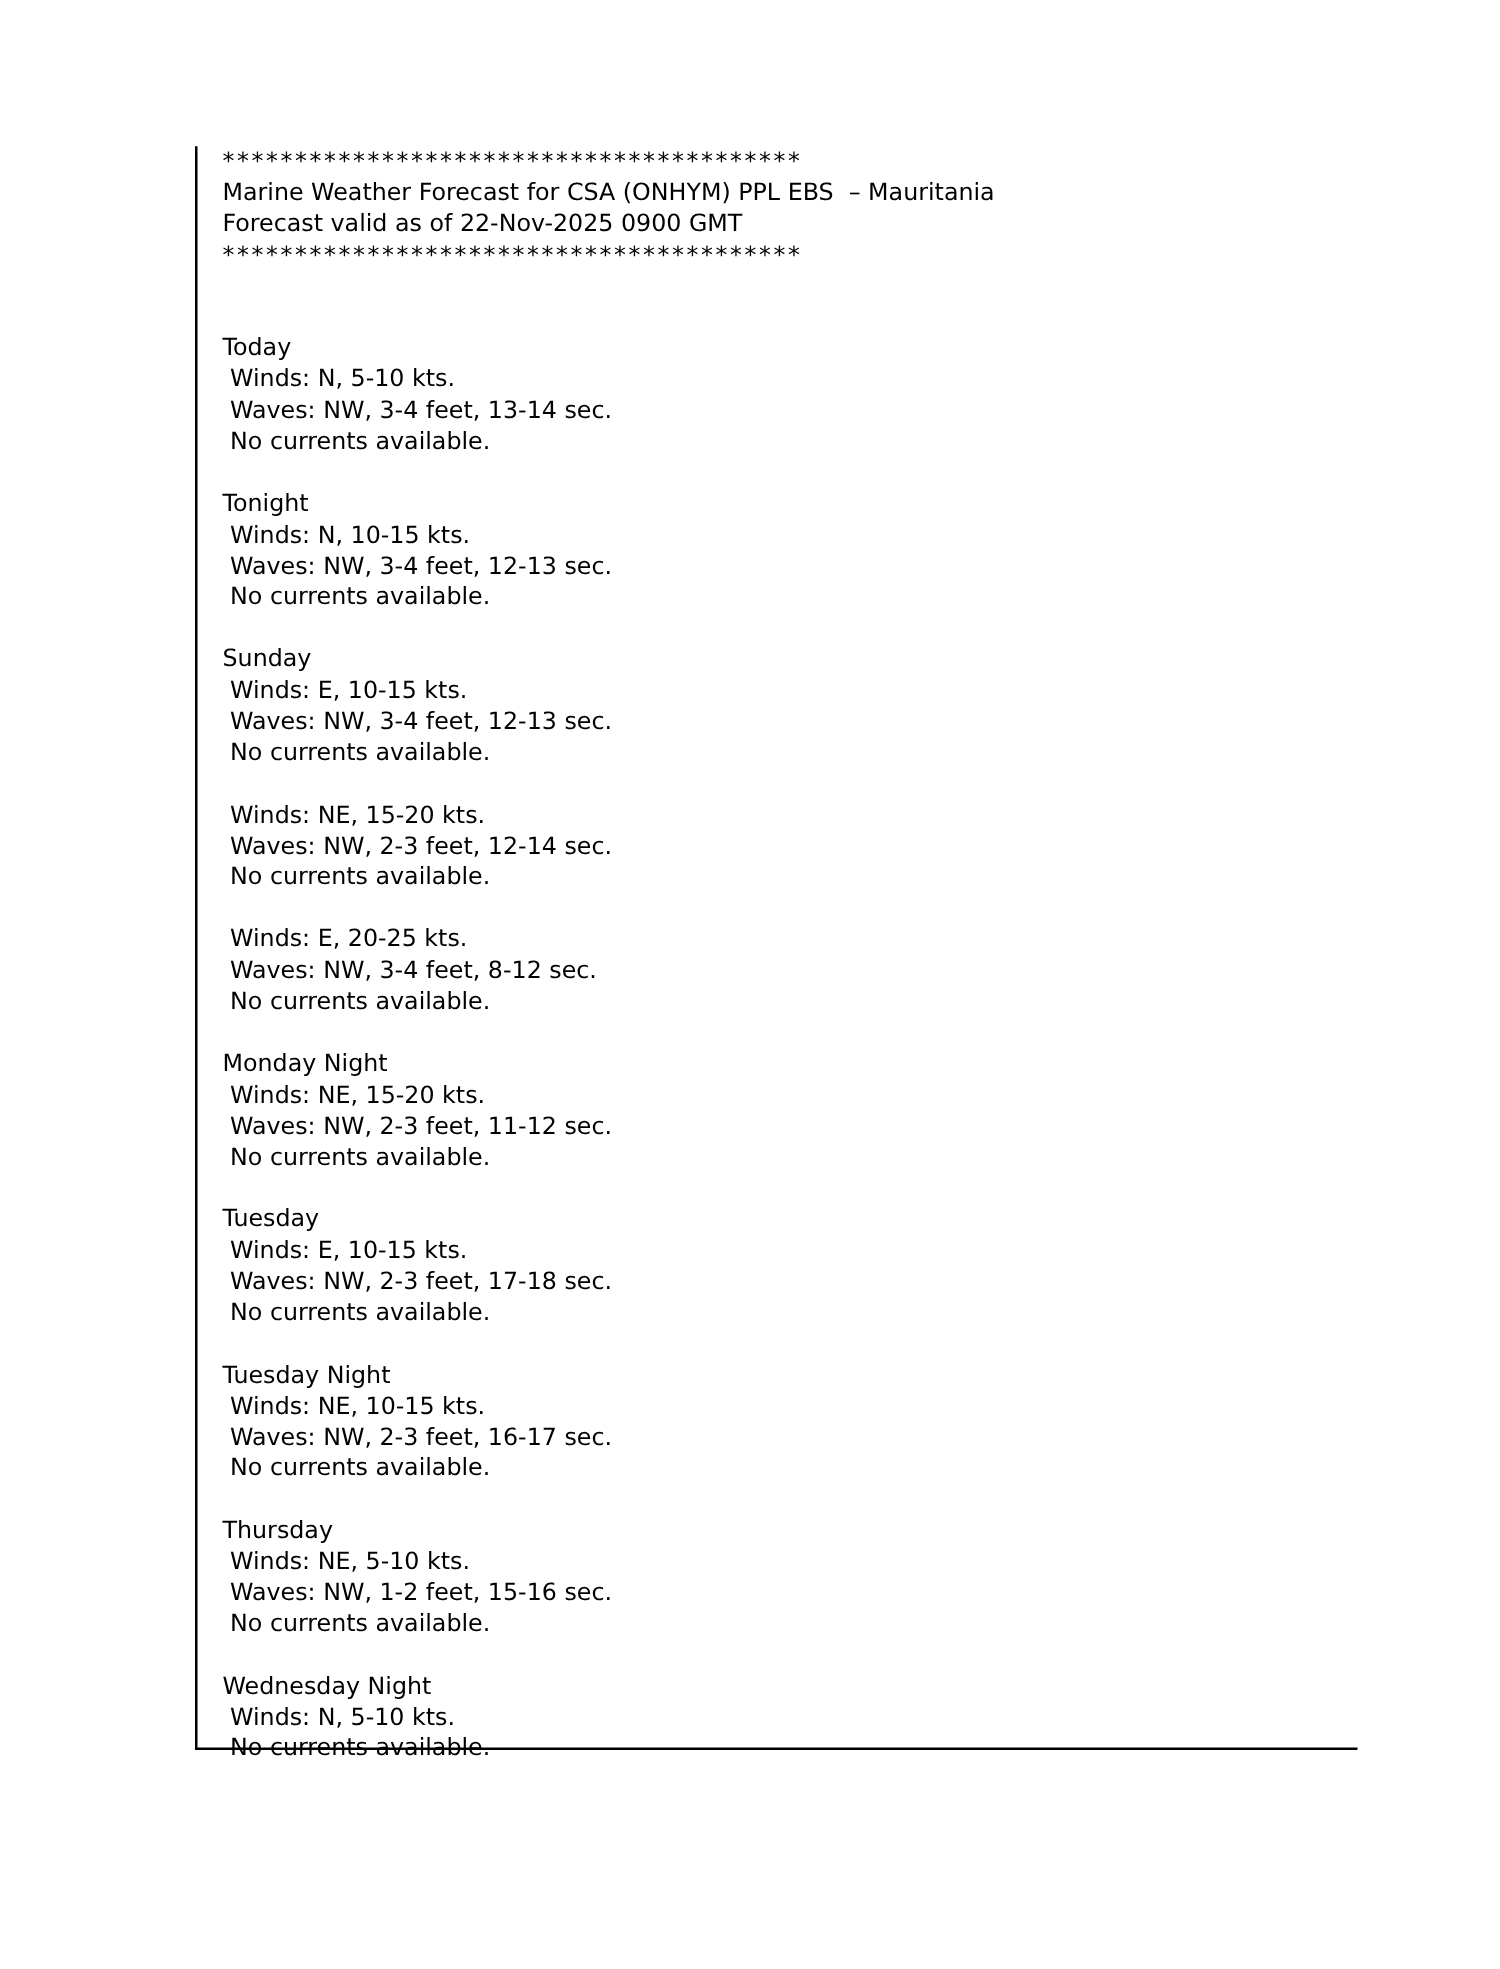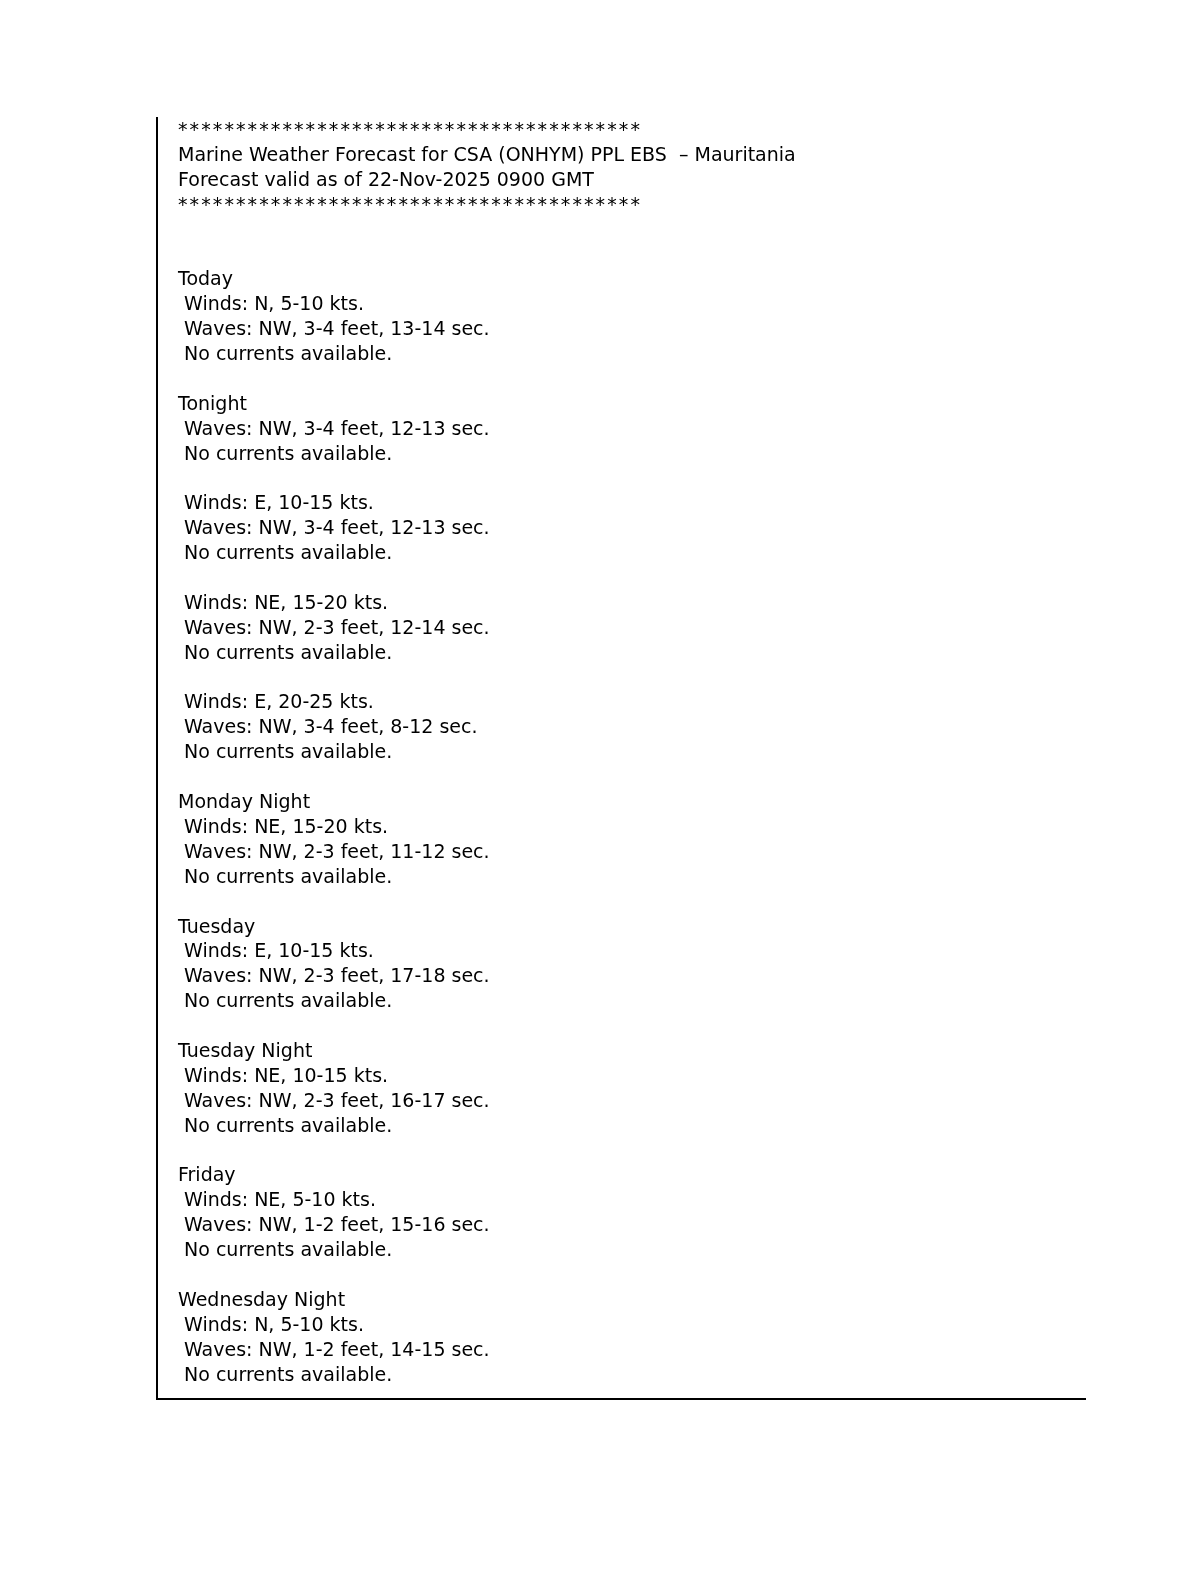--- a/index.html
+++ b/index.html
@@ -55,24 +55,26 @@
   <div class="line"></div>
 
   <div class="line"></div>
   <div class="line">Today</div>
   <div class="line"> Winds: N, 5-10 kts.</div>
   <div class="line"> Waves: NW, 3-4 feet, 13-14 sec.</div>
   <div class="line"> No currents available.</div>
 
   <div class="line"></div>
   <div class="line">Tonight</div>
+  <div class="line"> Winds: N, 10-15 kts.</div>
   <div class="line"> Waves: NW, 3-4 feet, 12-13 sec.</div>
   <div class="line"> No currents available.</div>
 
   <div class="line"></div>
+  <div class="line">Sunday</div>
   <div class="line"> Winds: E, 10-15 kts.</div>
   <div class="line"> Waves: NW, 3-4 feet, 12-13 sec.</div>
   <div class="line"> No currents available.</div>
 
   <div class="line"></div>
   <div class="line"> Winds: NE, 15-20 kts.</div>
   <div class="line"> Waves: NW, 2-3 feet, 12-14 sec.</div>
   <div class="line"> No currents available.</div>
 
   <div class="line"></div>
@@ -92,23 +94,22 @@
   <div class="line"> Waves: NW, 2-3 feet, 17-18 sec.</div>
   <div class="line"> No currents available.</div>
 
   <div class="line"></div>
   <div class="line">Tuesday Night</div>
   <div class="line"> Winds: NE, 10-15 kts.</div>
   <div class="line"> Waves: NW, 2-3 feet, 16-17 sec.</div>
   <div class="line"> No currents available.</div>
 
   <div class="line"></div>
-  <div class="line">Friday</div>
+  <div class="line">Thursday</div>
   <div class="line"> Winds: NE, 5-10 kts.</div>
   <div class="line"> Waves: NW, 1-2 feet, 15-16 sec.</div>
   <div class="line"> No currents available.</div>
 
   <div class="line"></div>
   <div class="line">Wednesday Night</div>
   <div class="line"> Winds: N, 5-10 kts.</div>
-  <div class="line"> Waves: NW, 1-2 feet, 14-15 sec.</div>
   <div class="line"> No currents available.</div>
 </div>
 
 </body></html>

